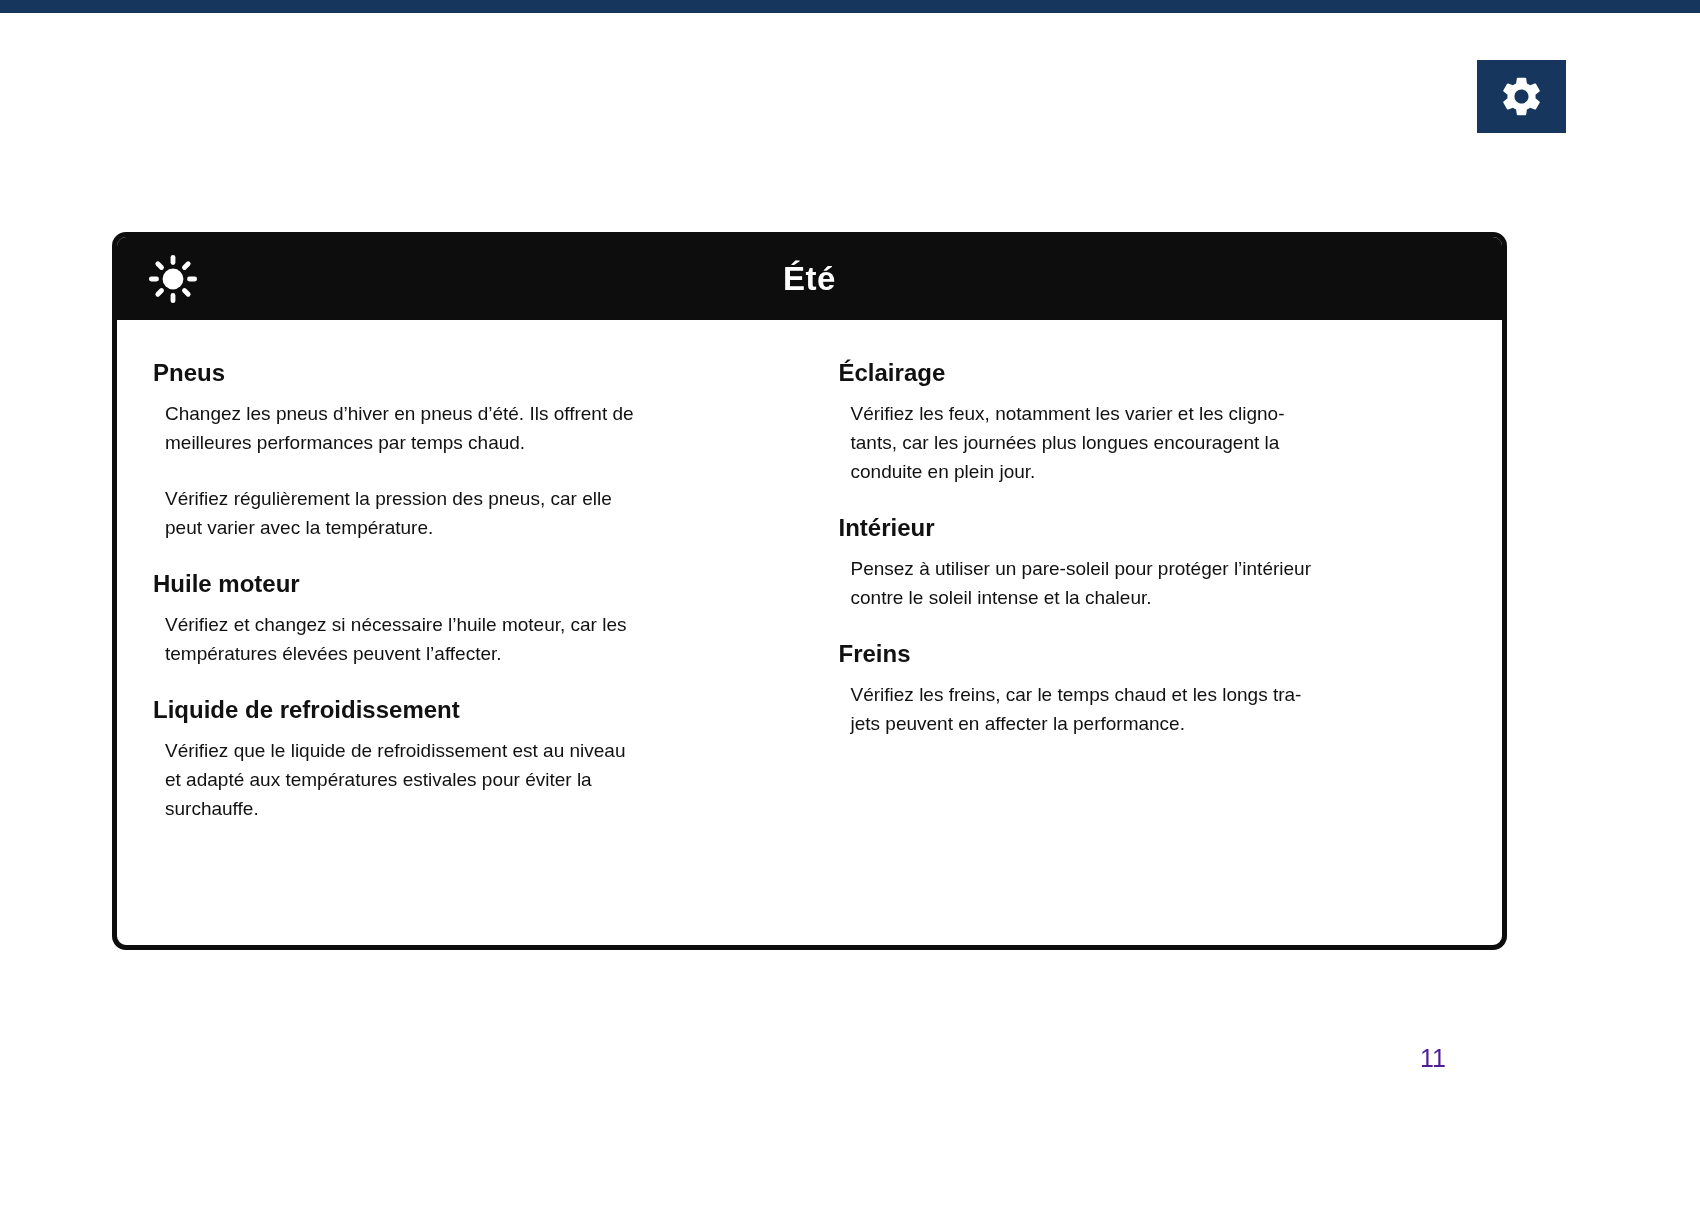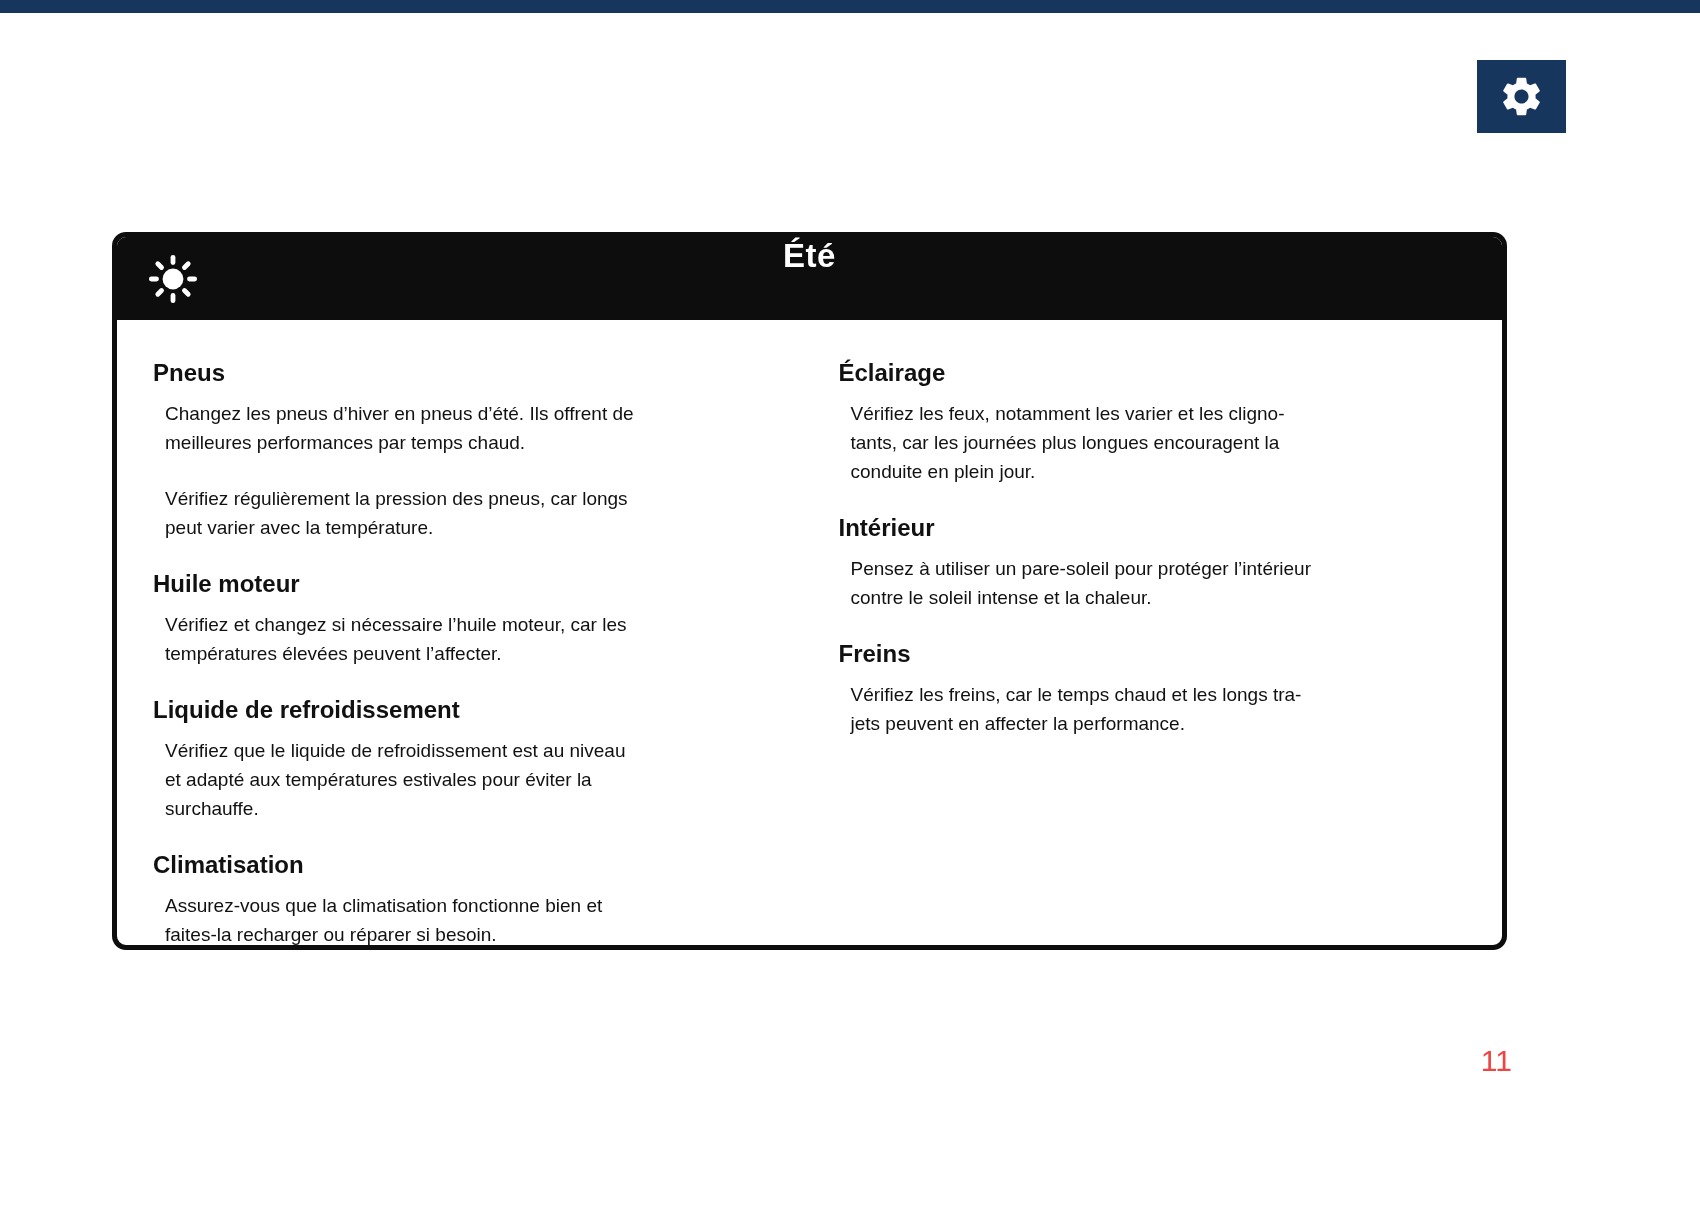--- a/index.html
+++ b/index.html
@@ -39,21 +39,21 @@
     border-radius: 14px;
     box-sizing: border-box;
     overflow: hidden;
   }
 
   .card-header {
     position: relative;
     height: 83px;
     background: #0d0d0d;
     display: flex;
-    align-items: flex-start;
+    align-items: center;
     justify-content: center;
   }
 
   .card-header h1 {
     margin: 0;
     color: #ffffff;
     font-size: 33px;
     font-weight: bold;
     letter-spacing: 0.5px;
   }
@@ -90,23 +90,22 @@
     margin: 12px;
     font-size: 19px;
     line-height: 29px;
     white-space: pre-line;
   }
 
   .page-number {
     position: absolute;
     left: 1420px; top: 1044px;
     width: 92px;
-    text-align: right;
-    font-size: 30px;
-    color: #ef4444;
+    font-size: 25px;
+    color: #4c1d95;
   }
 </style>
 </head>
 <body>
 
 <div class="top-strip"></div>
 
 <div class="gear-box">
   <svg viewBox="0 0 24 24" width="47" height="47" aria-hidden="true">
     <path fill="#ffffff" d="M19.14,12.94c0.04-0.3,0.06-0.61,0.06-0.94c0-0.32-0.02-0.64-0.07-0.94l2.03-1.58
@@ -141,38 +140,33 @@
   </header>
 
   <div class="card-body">
     <div class="col" id="col-left">
         <div class="section">
           <h2>Pneus</h2>
           <p>Changez les pneus d’hiver en pneus d’été. Ils offrent de
 meilleures performances par temps chaud.</p>
         </div>
         <div class="section">
-          <p>Vérifiez régulièrement la pression des pneus, car longs
+          <p>Vérifiez régulièrement la pression des pneus, car elle
 peut varier avec la température.</p>
         </div>
         <div class="section">
           <h2>Huile moteur</h2>
           <p>Vérifiez et changez si nécessaire l’huile moteur, car les
 températures élevées peuvent l’affecter.</p>
         </div>
         <div class="section">
           <h2>Liquide de refroidissement</h2>
           <p>Vérifiez que le liquide de refroidissement est au niveau
 et adapté aux températures estivales pour éviter la
 surchauffe.</p>
-        </div>
-        <div class="section">
-          <h2>Climatisation</h2>
-          <p>Assurez-vous que la climatisation fonctionne bien et
-faites-la recharger ou réparer si besoin.</p>
         </div>
       </div>
     <div class="col" id="col-right">
         <div class="section">
           <h2>Éclairage</h2>
           <p>Vérifiez les feux, notamment les varier et les cligno-
 tants, car les journées plus longues encouragent la
 conduite en plein jour.</p>
         </div>
         <div class="section">

